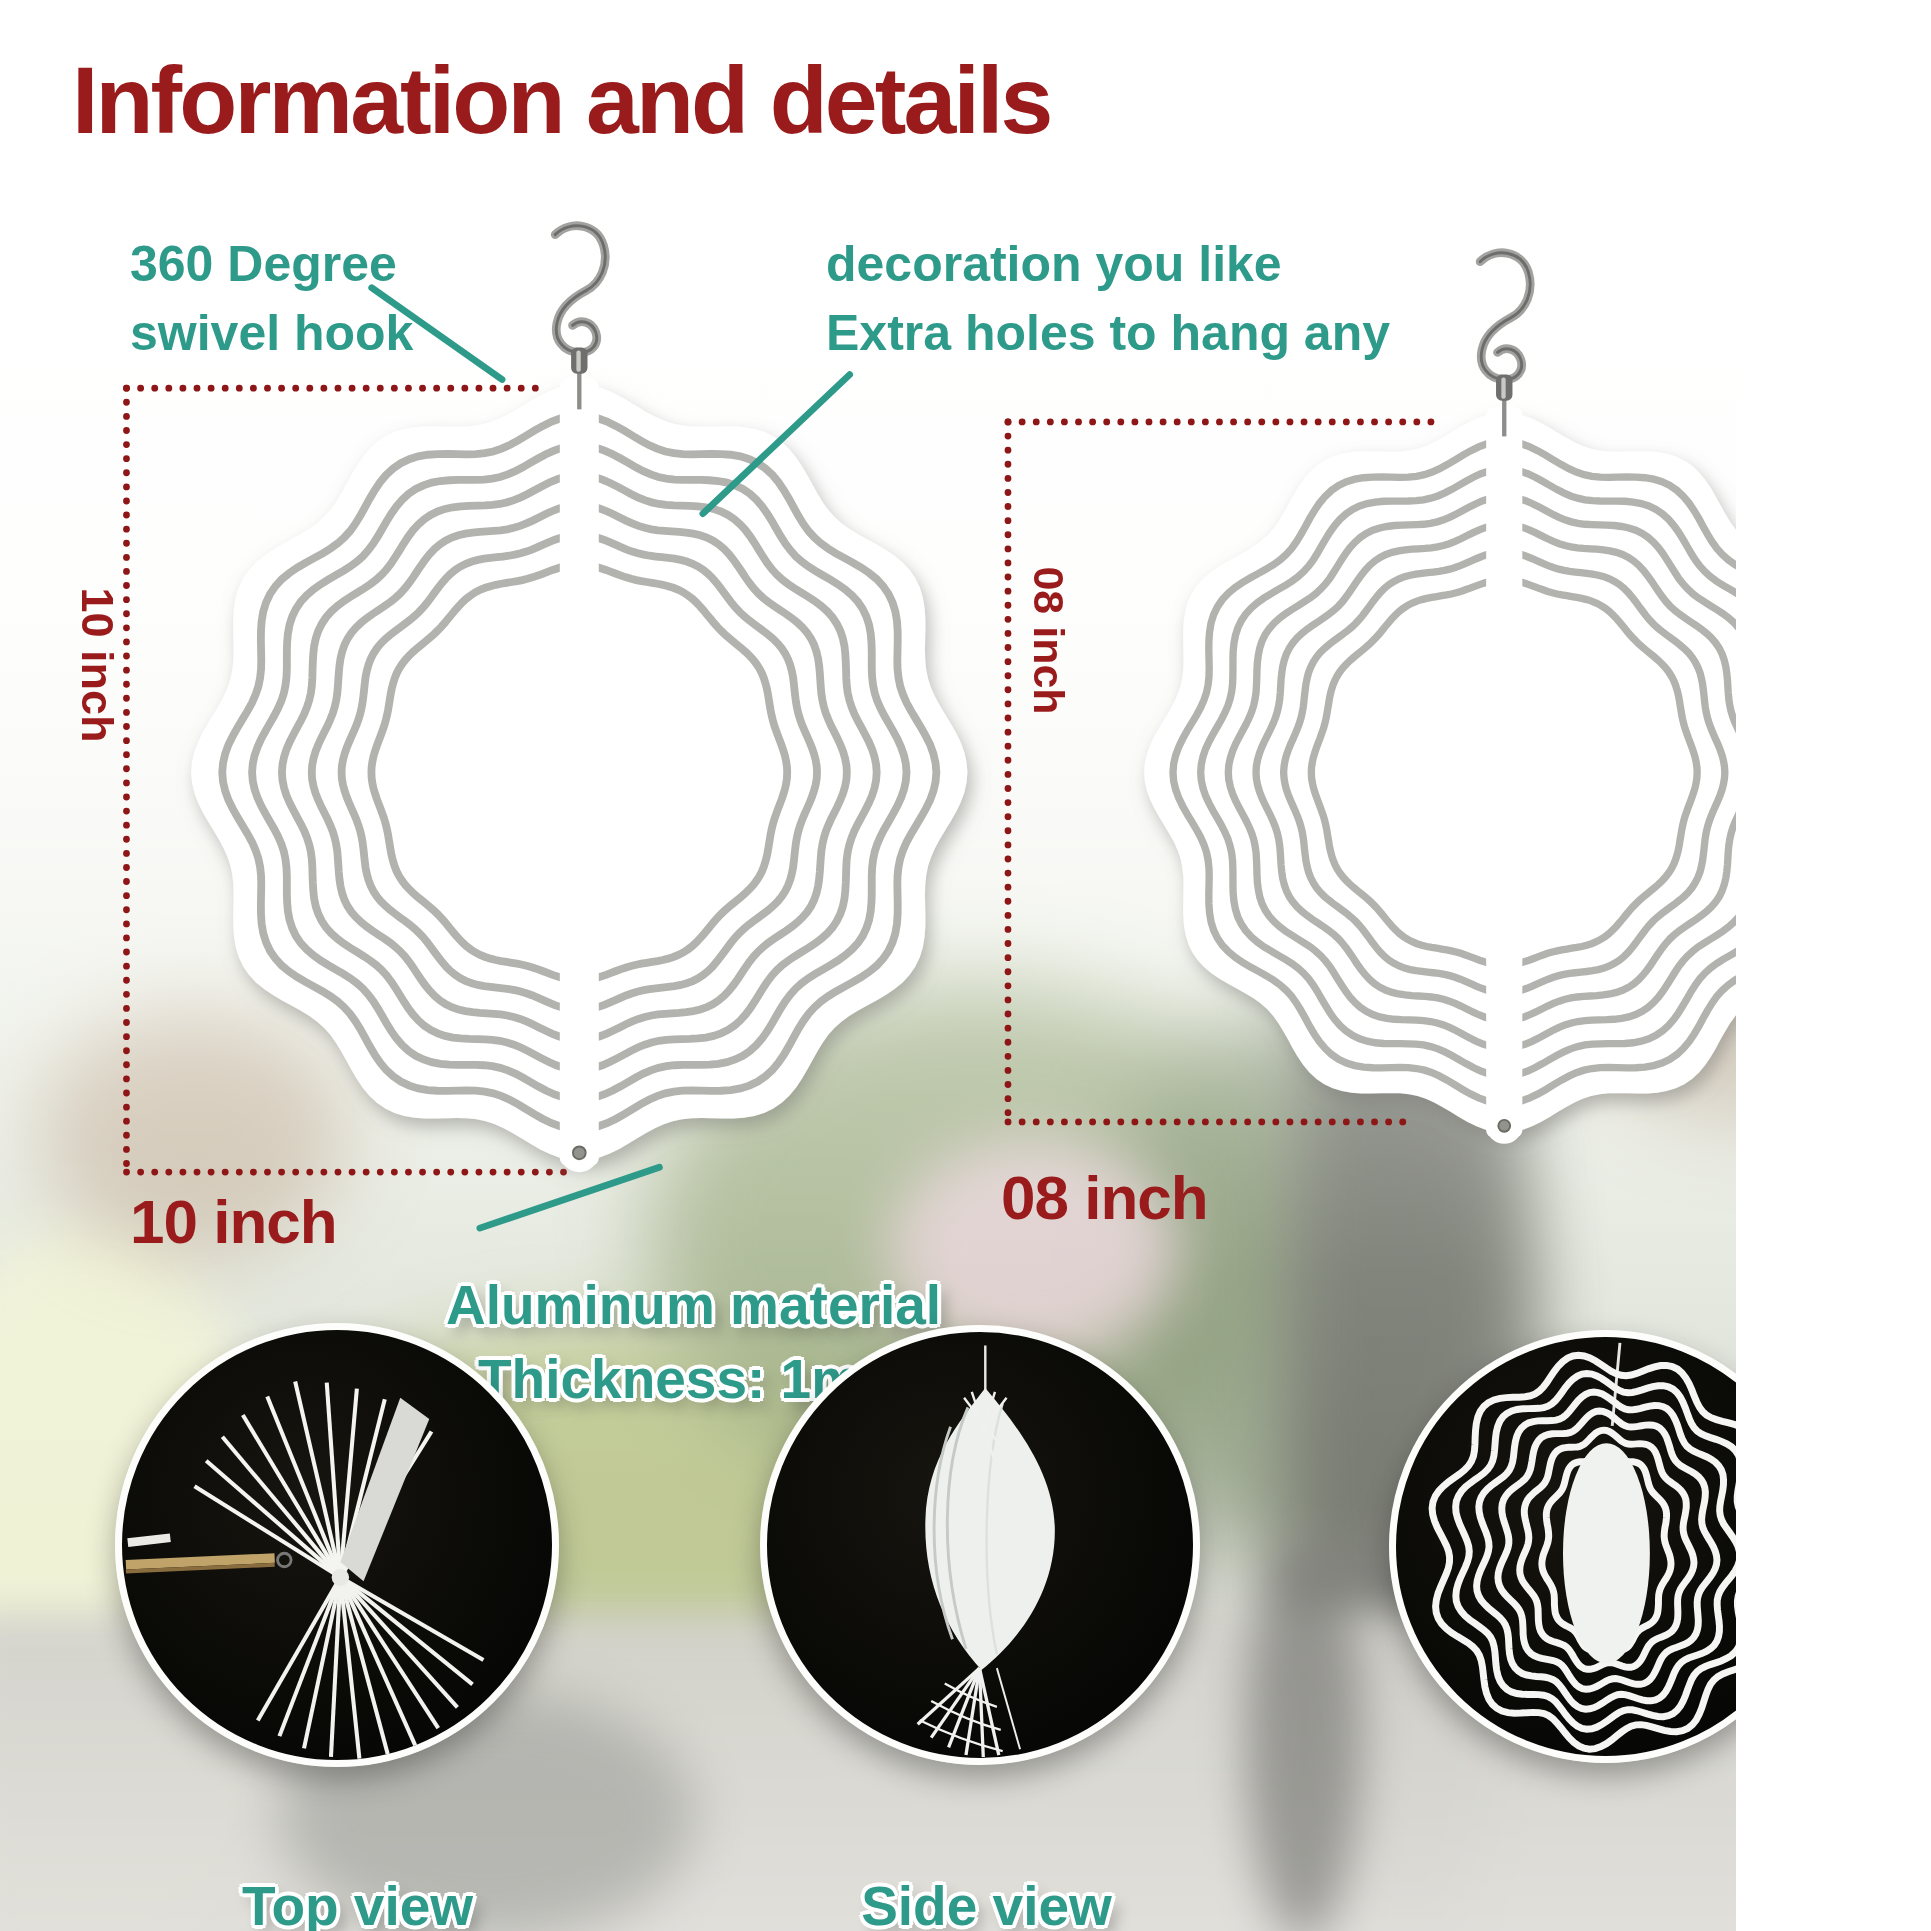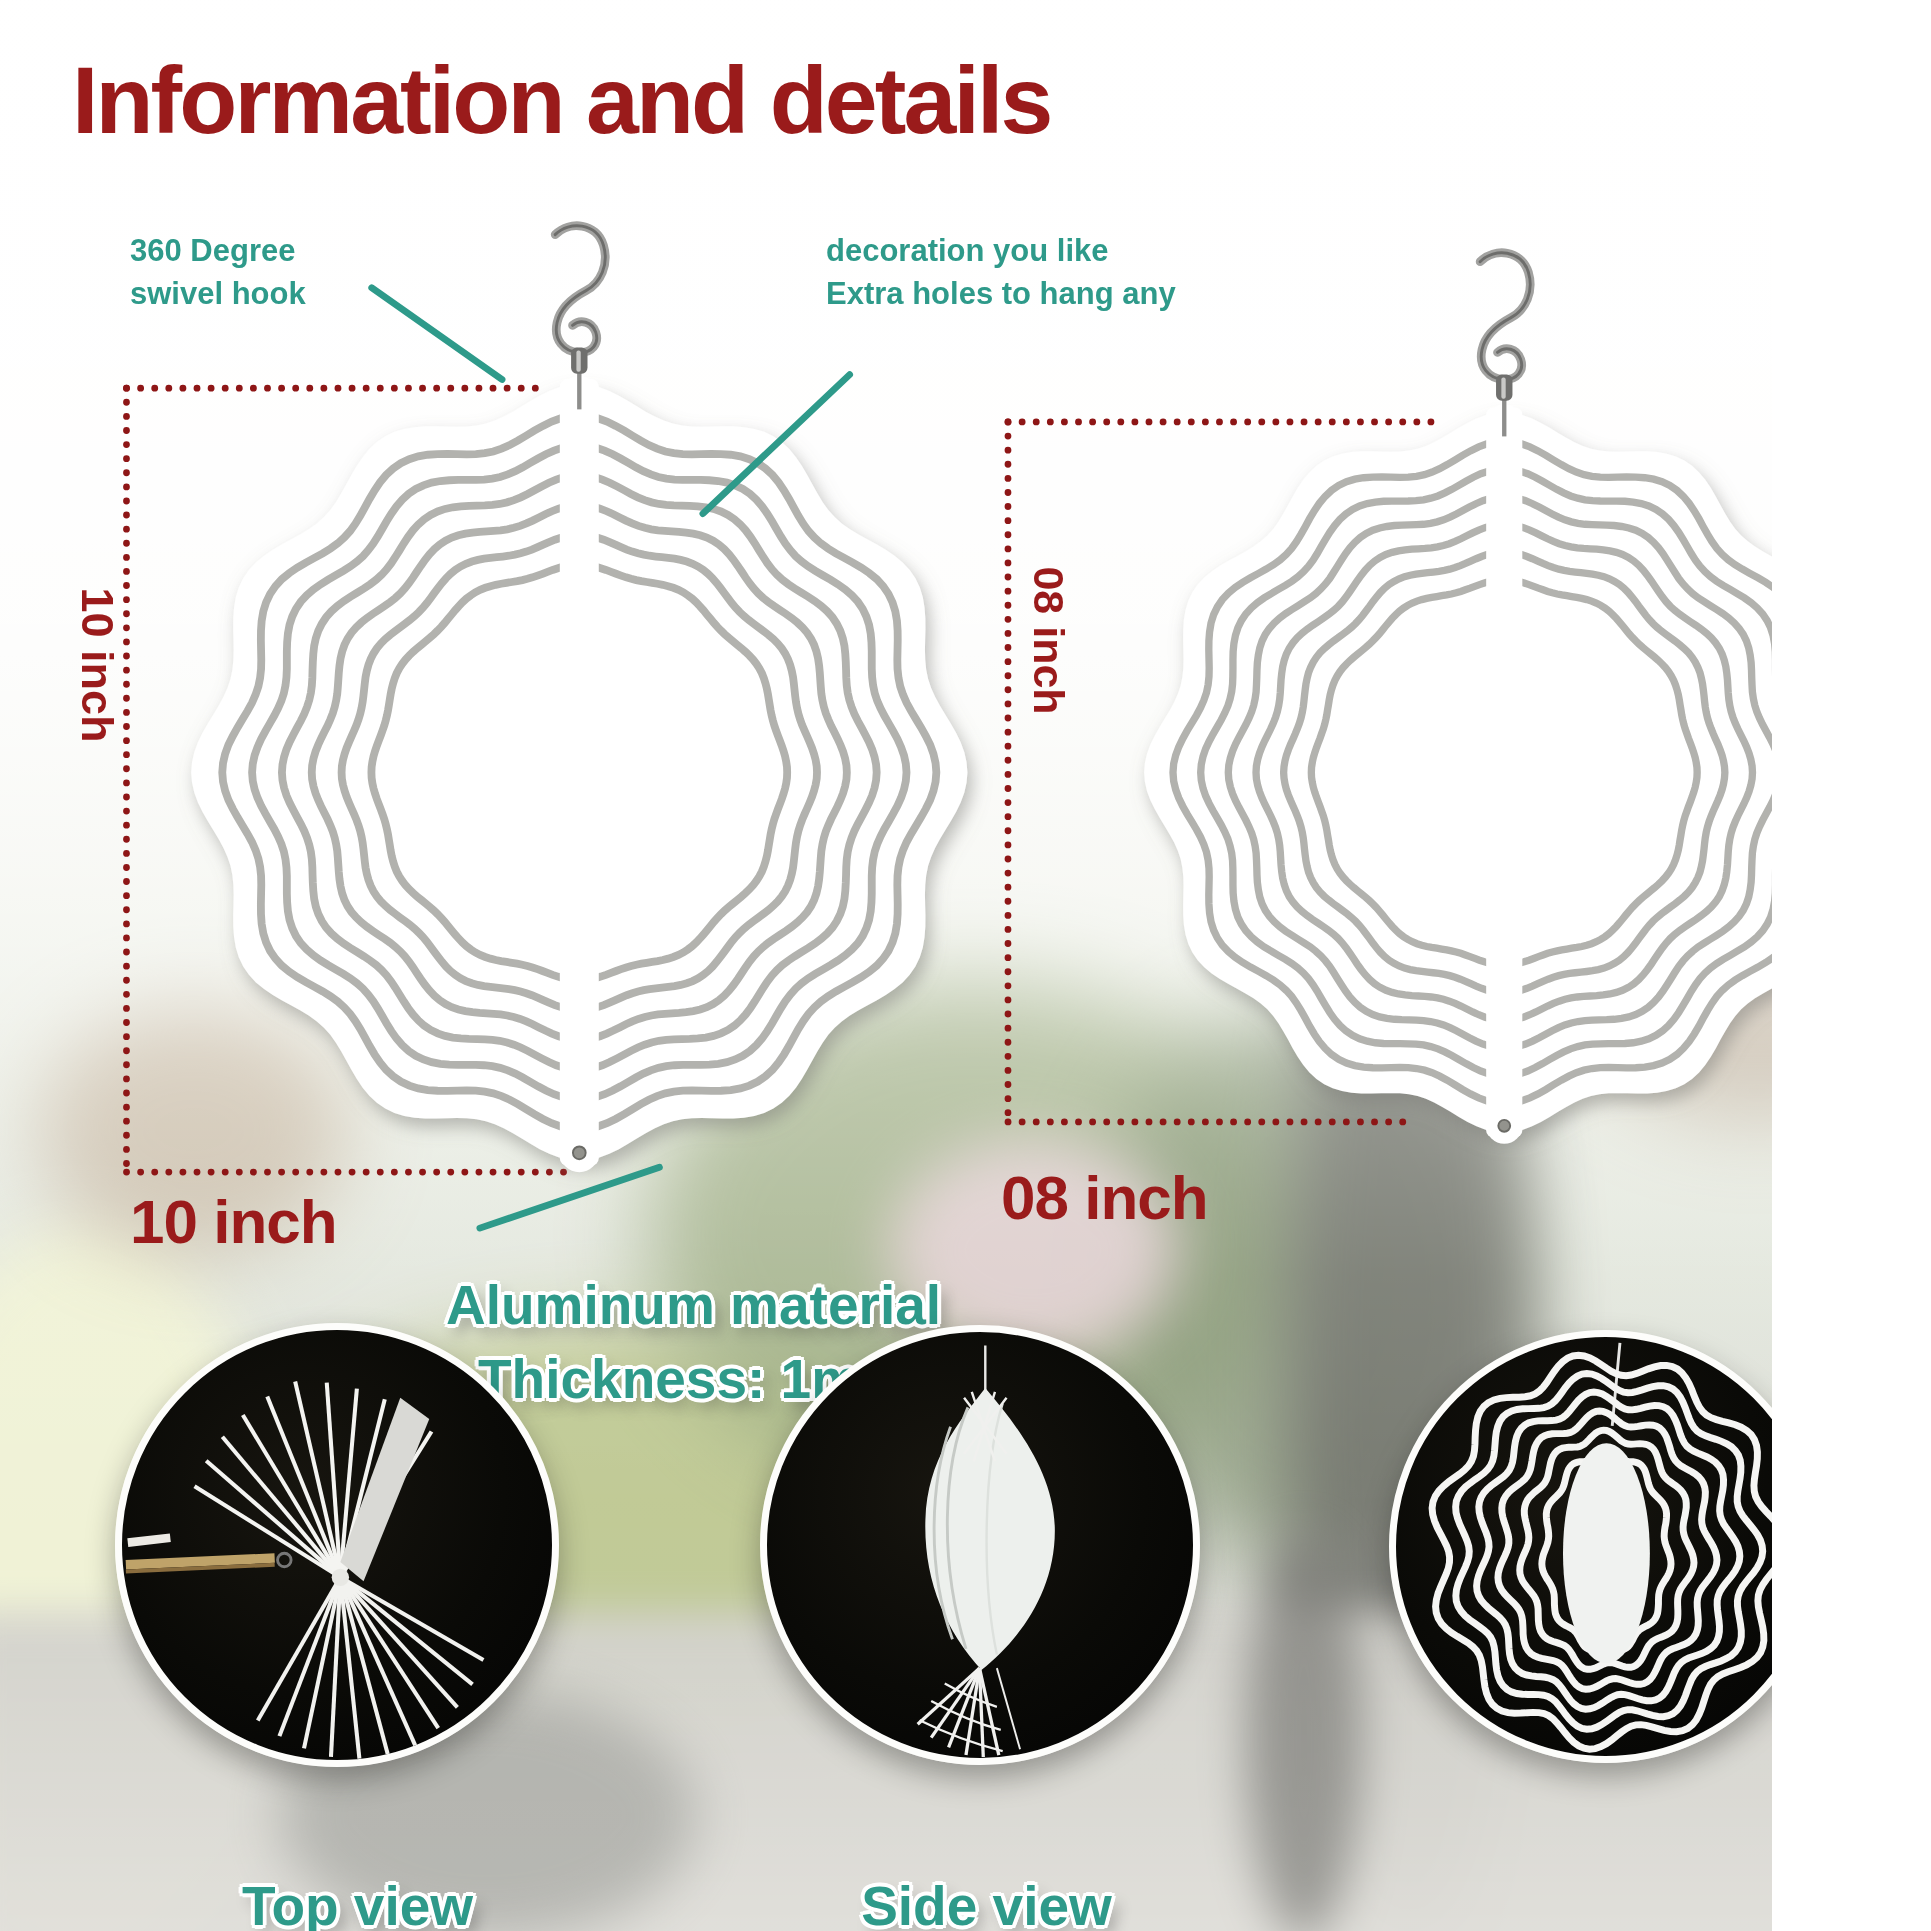--- a/index.html
+++ b/index.html
@@ -1,39 +1,38 @@
 <!DOCTYPE html>
 <html><head>
 <meta charset="utf-8">
 <style>
   html,body{margin:0;padding:0;background:#ffffff;}
   .canvas{
     position:relative;width:1736px;height:1931px;overflow:hidden;
     font-family:"Liberation Sans", sans-serif;
     background:#f7f6f3;
-    padding-left:36px;
   }
   
   .bg{position:absolute;inset:0;
     background:linear-gradient(180deg,#fdfdfc 0%,#f6f5f1 28%,#eef0e7 44%,#e4e8dc 56%,#dadfd2 66%,#cfd1c7 80%,#c6c5be 100%);}
   .blob{position:absolute;border-radius:50%;}
   .haze{position:absolute;inset:0;
     background:linear-gradient(180deg,
       rgba(255,255,255,.97) 0%, rgba(255,255,255,.95) 20%,
       rgba(255,255,255,.87) 32%, rgba(255,255,255,.62) 44%,
       rgba(255,255,255,.42) 55%, rgba(255,255,255,.30) 66%,
       rgba(255,255,255,.25) 78%, rgba(255,255,255,.30) 100%);}
   
   #artwork{position:absolute;left:0;top:0;}
   
   .title{
     position:absolute;left:72px;top:46px;margin:0;
     font-size:95px;font-weight:bold;letter-spacing:-2.9px;color:#9a1b1b;
   }
-  .ann{position:absolute;font-size:31px;line-height:1.38;font-weight:bold;color:#2e9a8a;}
+  .ann{position:absolute;font-size:50px;line-height:1.38;font-weight:bold;color:#2e9a8a;}
   .ann span{display:block;}
   .vlabel{
     position:absolute;font-size:45px;font-weight:bold;color:#9a1b1b;
     transform:rotate(90deg);transform-origin:center;white-space:nowrap;
     width:174px;text-align:center;
   }
   .hlabel{position:absolute;font-size:62px;font-weight:bold;color:#9a1b1b;letter-spacing:-1px;white-space:nowrap;}
   .outlined{
     text-shadow:
       3.9px 0 0 #fff,-3.9px 0 0 #fff,0 3.9px 0 #fff,0 -3.9px 0 #fff,

